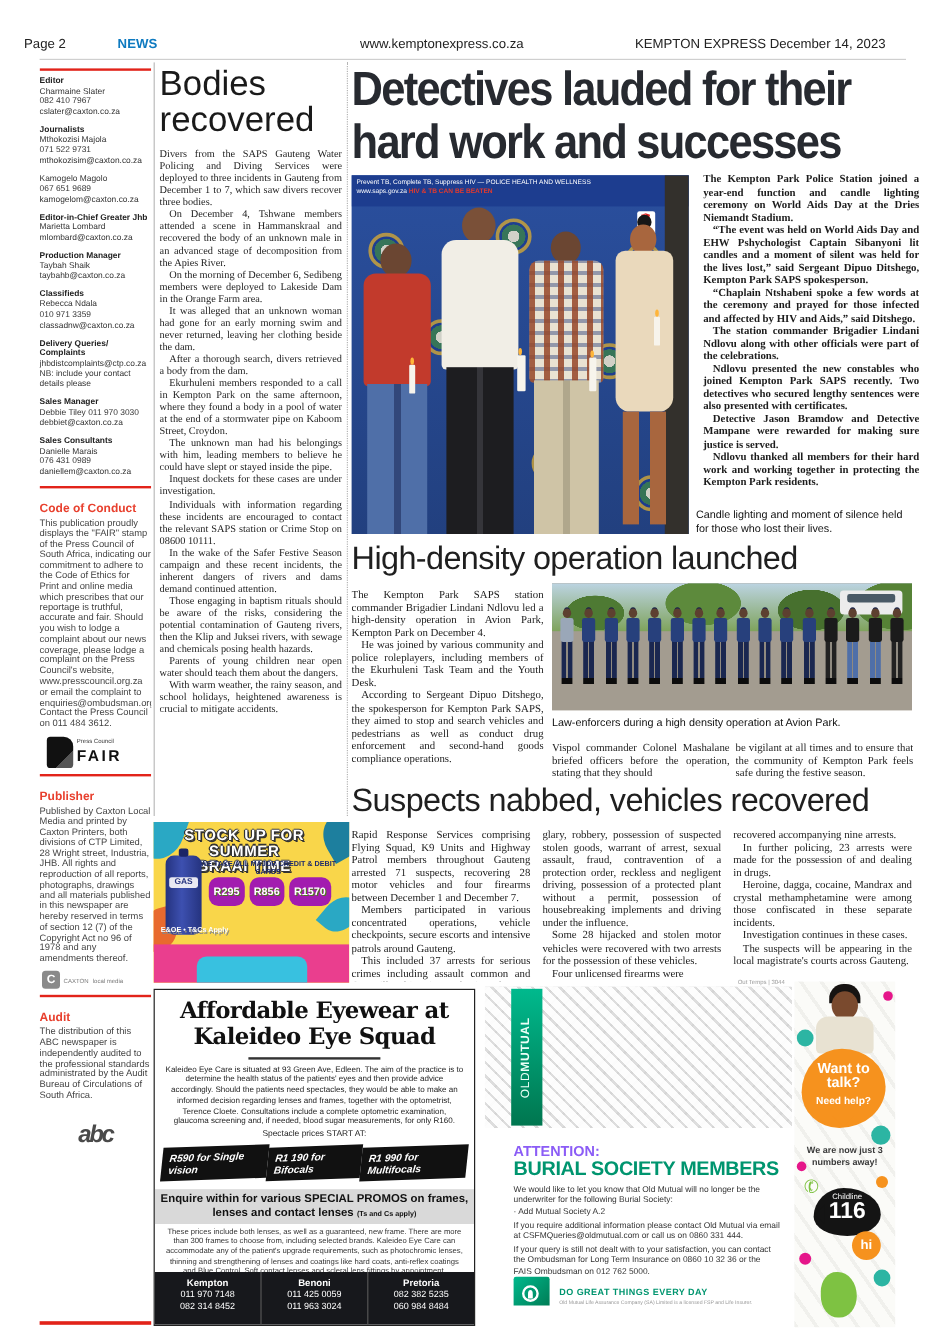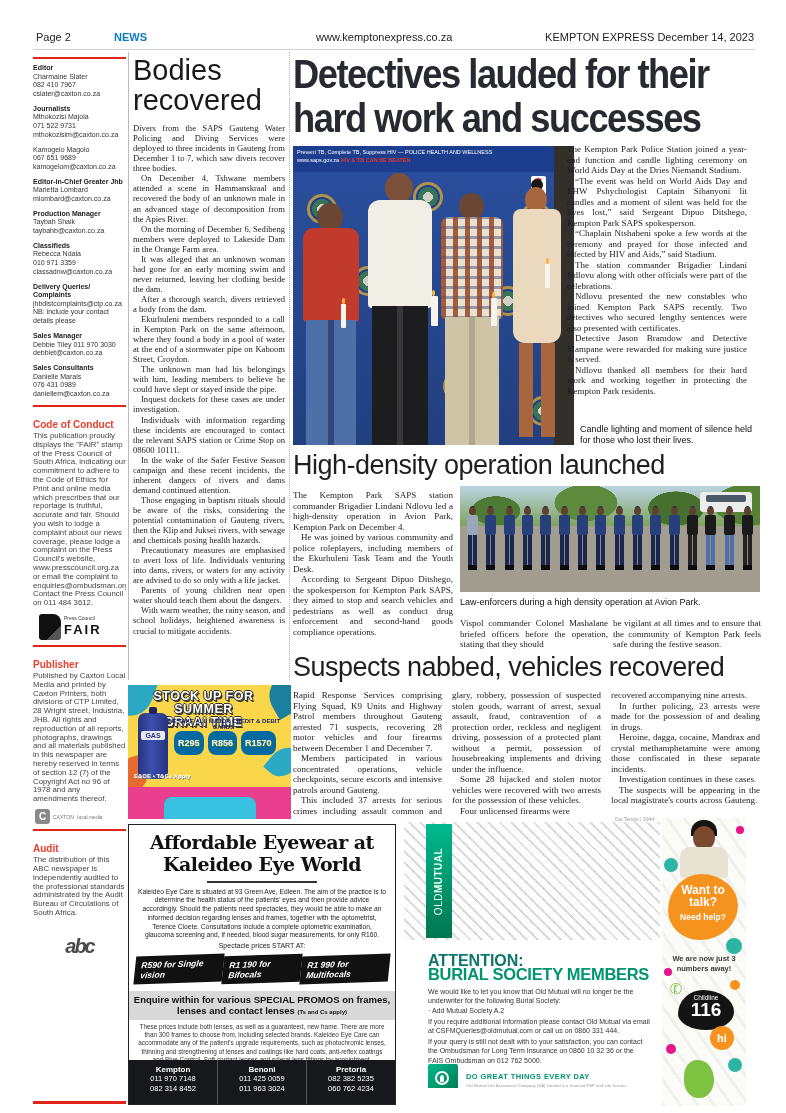--- a/index.html
+++ b/index.html
@@ -1,19 +1,19 @@
 <!DOCTYPE html>
 <html><head>
 <meta charset="utf-8">
 <style>
   html,body{margin:0;padding:0;background:#fff;}
   #page{position:relative;width:786px;height:1113px;background:#fff;overflow:hidden;
         font-family:"Liberation Serif",serif;color:#1c1c1c;}
   
-  .hdr{position:absolute;left:36px;top:31px;width:718px;height:17px;
+  .hdr{position:absolute;left:20px;top:31px;width:718px;height:17px;
        font-family:"Liberation Sans",sans-serif;font-size:11px;color:#222;}
   .hdr .pg{position:absolute;left:0;top:0;}
   .hdr .sec{position:absolute;left:78px;top:0;font-weight:bold;color:#0e7ac0;}
   .hdr .url{position:absolute;left:280px;top:0;}
   .hdr .mast{position:absolute;right:0;top:0;}
   .hdr-rule{position:absolute;left:33px;top:49px;width:722px;height:1px;background:#cfcfcf;}
   
   .vr1{position:absolute;left:128px;top:52px;height:628px;width:1px;background:#bbb;}
   .vr2{position:absolute;left:289px;top:52px;height:628px;width:0;border-left:1px dotted #b5b5b5;}
   
@@ -88,21 +88,21 @@
              background:linear-gradient(90deg,#cfc4a6 0 45%,#b0a78c 45% 55%,#cfc4a6 55%);}
   .p4{left:216px;width:58px;height:262px;}
   .p4 .head{left:16px;top:4px;width:22px;height:25px;background:#a8663e;}
   .p4 .bun{position:absolute;left:22px;top:-4px;width:12px;height:12px;border-radius:50%;background:#171717;}
   .p4 .torso{position:absolute;top:26px;left:4px;width:48px;height:134px;background:#ead9bc;border-radius:8px 8px 12px 12px;}
   .p4 .pants{position:absolute;top:160px;left:10px;width:36px;height:94px;
              background:linear-gradient(90deg,#a8663e 0 38%,transparent 38% 62%,#a8663e 62%);}
   .candle{position:absolute;width:5px;height:24px;background:#f7f4ec;border-radius:1px;}
   .candle::before{content:"";position:absolute;top:-6px;left:1px;width:3px;height:6px;background:#ffb53a;border-radius:50%;}
   
-  .det-col{position:absolute;left:274px;top:92px;width:180px;height:272px;overflow:hidden;}
+  .det-col{position:absolute;left:293px;top:92px;width:180px;height:272px;overflow:hidden;font-weight:bold;}
   .det-col p{font-size:9px;}
   .caption{font-family:"Liberation Sans",sans-serif;font-size:9px;line-height:1.25;color:#111;}
   .cap1{position:absolute;left:287px;top:372px;width:180px;}
   .sec-head{font-family:"Liberation Sans",sans-serif;font-weight:400;font-size:27px;color:#1f1f1f;
             letter-spacing:-.5px;margin:0;}
   .hd-head{position:absolute;left:0;top:398px;}
   .hd-left{position:absolute;left:0;top:438px;width:160px;height:158px;overflow:hidden;}
   .hd-left p{font-size:9px;}
   
   .photo2{position:absolute;left:167px;top:434px;width:300px;height:106px;background:#a39c90;overflow:hidden;}
@@ -139,21 +139,21 @@
   .gas-h{position:absolute;top:5px;left:8px;right:20px;text-align:center;color:#fff;font-weight:bold;
          font-size:12.5px;line-height:1.05;letter-spacing:.5px;
          text-shadow:1px 0 #333,-1px 0 #333,0 1px #333,0 -1px #333,1.5px 1.5px 0 #333;}
   .gas-sub{position:absolute;top:33px;left:30px;right:2px;text-align:center;color:#1d2a6b;font-weight:bold;font-size:6px;}
   .cyl{position:absolute;left:10px;top:28px;width:30px;height:66px;background:linear-gradient(90deg,#25337f,#3d50b0 45%,#25337f);
        border-radius:7px;}
   .cyl::before{content:"";position:absolute;top:-6px;left:11px;width:8px;height:7px;background:#1b2566;border-radius:2px;}
   .cyl .lbl{position:absolute;top:18px;left:3px;right:3px;background:#e9e9f2;border-radius:2px;color:#25337f;
             font-weight:bold;font-size:7px;text-align:center;padding:1px 0;}
   .pills{position:absolute;left:46px;top:46px;display:flex;gap:4px;}
-  .pill{background:#0369a1;border-radius:8px;color:#fff;font-weight:bold;font-size:9px;padding:7px 4px;
+  .pill{background:#a21caf;border-radius:8px;color:#fff;font-weight:bold;font-size:9px;padding:7px 4px;
         text-shadow:1px 1px 0 #4e7a1d;}
   .gas-terms{position:absolute;left:6px;bottom:40px;color:#fff;font-weight:bold;font-size:6px;
              text-shadow:1px 1px 0 #888;}
   .gas-pink{position:absolute;left:0;right:0;bottom:0;height:32px;background:#ea3e8e;}
   .gas-cyan{position:absolute;left:36px;bottom:0;width:92px;height:22px;background:#38c1e0;border-radius:8px 8px 0 0;}
   
   .eye{position:absolute;left:128px;top:824px;width:268px;height:281px;background:#fff;border:1.5px solid #222;
        box-sizing:border-box;font-family:"Liberation Sans",sans-serif;overflow:hidden;}
   .eye-ref{position:absolute;right:132px;top:816px;font-family:"Liberation Sans",sans-serif;font-size:5px;color:#999;}
   .eye-h{font-family:"DejaVu Serif",serif;font-weight:bold;font-size:19px;line-height:1.15;text-align:center;
@@ -177,21 +177,21 @@
   
   .om{position:absolute;left:404px;top:822px;width:256px;height:266px;background:#fff;
       font-family:"Liberation Sans",sans-serif;overflow:hidden;}
   .om-pat{position:absolute;top:0;left:0;right:0;height:118px;background-color:#efefef;
      background-image:repeating-linear-gradient(45deg,rgba(255,255,255,.9) 0 6px,rgba(210,210,210,.6) 6px 8px),
                       repeating-linear-gradient(-45deg,rgba(255,255,255,0) 0 6px,rgba(200,200,200,.5) 6px 8px);}
   .om-band{position:absolute;top:2px;left:22px;width:26px;height:114px;
            background:linear-gradient(#00b98d,#00764f);display:flex;align-items:center;justify-content:center;}
   .om-band span{transform:rotate(-90deg);white-space:nowrap;color:#eafff6;font-size:10px;letter-spacing:.5px;}
   .om-band b{font-weight:bold;}
-  .om-att{position:absolute;left:24px;top:130px;font-weight:bold;font-size:16px;color:#0f766e;}
+  .om-att{position:absolute;left:24px;top:130px;font-weight:bold;font-size:12px;color:#8b5cf6;}
   .om-h{position:absolute;left:24px;top:143px;font-weight:bold;font-size:16.5px;letter-spacing:-.3px;color:#00956f;}
   .om-b{position:absolute;left:24px;right:10px;font-size:7px;line-height:1.35;color:#333;}
   .om-b1{top:165px;} .om-bl{top:184px;} .om-b2{top:195px;} .om-b3{top:215px;}
   .om-logo{position:absolute;left:24px;top:242px;width:30px;height:30px;background:linear-gradient(135deg,#00b98d,#00764f);
            border-radius:2px;}
   .om-logo::before{content:"";position:absolute;left:7px;top:7px;width:14px;height:14px;border:2px solid #fff;border-radius:50%;box-sizing:border-box;}
   .om-logo::after{content:"";position:absolute;left:12px;top:11px;width:4px;height:7px;background:#fff;border-radius:50% 50% 0 0;}
   .om-tag{position:absolute;left:62px;top:250px;font-weight:bold;font-size:7.5px;color:#00956f;letter-spacing:.4px;}
   .om-legal{position:absolute;left:62px;top:261px;font-size:4.3px;color:#999;}
   
@@ -345,21 +345,20 @@
         <p>On December 4, Tshwane members attended a scene in Hammanskraal and recovered the body of an unknown male in an advanced stage of decomposition from the Apies River.</p>
         <p>On the morning of December 6, Sedibeng members were deployed to Lakeside Dam in the Orange Farm area.</p>
         <p>It was alleged that an unknown woman had gone for an early morning swim and never returned, leaving her clothing beside the dam.</p>
         <p>After a thorough search, divers retrieved a body from the dam.</p>
         <p>Ekurhuleni members responded to a call in Kempton Park on the same afternoon, where they found a body in a pool of water at the end of a stormwater pipe on Kaboom Street, Croydon.</p>
         <p>The unknown man had his belongings with him, leading members to believe he could have slept or stayed inside the pipe.</p>
         <p>Inquest dockets for these cases are under investigation.</p>
         <p>Individuals with information regarding these incidents are encouraged to contact the relevant SAPS station or Crime Stop on 08600 10111.</p>
         <p>In the wake of the Safer Festive Season campaign and these recent incidents, the inherent dangers of rivers and dams demand continued attention.</p>
         <p>Those engaging in baptism rituals should be aware of the risks, considering the potential contamination of Gauteng rivers, then the Klip and Juksei rivers, with sewage and chemicals posing health hazards.</p>
-        <p>Precautionary measures are emphasised to avert loss of life. Individuals venturing into dams, rivers, or waters for any activity are advised to do so only with a life jacket.</p>
         <p>Parents of young children near open water should teach them about the dangers.</p>
         <p>With warm weather, the rainy season, and school holidays, heightened awareness is crucial to mitigate accidents.</p>
       </div>
   </div>
 
   <div id="main">
     <h1 class="det-head">
       <span>Detectives lauded for their</span><br>
       <span>hard work and successes</span>
     </h1>
@@ -405,21 +404,21 @@
       </div>
       <div class="candle" style="left:48px;top:158px"></div>
       <div class="candle" style="left:138px;top:150px;height:30px;width:7px"></div>
       <div class="candle" style="left:198px;top:152px;height:28px;width:6px"></div>
       <div class="candle" style="left:252px;top:118px"></div>
     </div>
 
     <div class="det-col serifcol">
         <p>The Kempton Park Police Station joined a year-end function and candle lighting ceremony on World Aids Day at the Dries Niemandt Stadium.</p>
         <p>“The event was held on World Aids Day and EHW Pshychologist Captain Sibanyoni lit candles and a moment of silent was held for the lives lost,” said Sergeant Dipuo Ditshego, Kempton Park SAPS spokesperson.</p>
-        <p>“Chaplain Ntshabeni spoke a few words at the ceremony and prayed for those infected and affected by HIV and Aids,” said Stadium.</p>
+        <p>“Chaplain Ntshabeni spoke a few words at the ceremony and prayed for those infected and affected by HIV and Aids,” said Ditshego.</p>
         <p>The station commander Brigadier Lindani Ndlovu along with other officials were part of the celebrations.</p>
         <p>Ndlovu presented the new constables who joined Kempton Park SAPS recently. Two detectives who secured lengthy sentences were also presented with certificates.</p>
         <p>Detective Jason Bramdow and Detective Mampane were rewarded for making sure justice is served.</p>
         <p>Ndlovu thanked all members for their hard work and working together in protecting the Kempton Park residents.</p>
       </div>
     <div class="caption cap1">Candle lighting and moment of silence held for those who lost their lives.</div>
 
     <h2 class="sec-head hd-head">High-density operation launched</h2>
     <div class="hd-left serifcol">
         <p>The Kempton Park SAPS station commander Brigadier Lindani Ndlovu led a high-density operation in Avion Park, Kempton Park on December 4.</p>
@@ -529,21 +528,21 @@
     </div>
     <div class="gas-terms">E&amp;OE • T&amp;Cs Apply</div>
     <div class="gas-pink"></div>
     <div class="gas-cyan"></div>
   </div>
 
   <div class="eye-ref">Out Temps | 3044</div>
   <div class="eye">
     <div class="eye-h">
       <div>Affordable Eyewear at</div>
-      <div>Kaleideo Eye World</div>
+      <div>Kaleideo Eye Squad</div>
     </div>
     <div class="eye-div"></div>
     <div class="eye-body">Kaleideo Eye Care is situated at 93 Green Ave, Edleen. The aim of the practice is to determine the health status of the patients' eyes and then provide advice accordingly. Should the patients need spectacles, they would be able to make an informed decision regarding lenses and frames, together with the optometrist, Terence Cloete. Consultations include a complete optometric examination, glaucoma screening and, if needed, blood sugar measurements, for only R160.</div>
     <div class="eye-start">Spectacle prices START AT:</div>
     <div class="eye-pills">
       <div class="eye-pill">R590 for Single vision</div>
       <div class="eye-pill">R1 190 for Bifocals</div>
       <div class="eye-pill">R1 990 for Multifocals</div>
     </div>
     <div class="eye-promo">
@@ -565,21 +564,21 @@
         <div class="nm">Benoni</div>
         <div class="lines">
             <div>011 425 0059</div>
             <div>011 963 3024</div>
           </div>
       </div>
       <div class="eye-br">
         <div class="nm">Pretoria</div>
         <div class="lines">
             <div>082 382 5235</div>
-            <div>060 762 4234</div>
+            <div>060 984 8484</div>
           </div>
       </div>
     </div>
   </div>
 
   <div class="om">
     <div class="om-pat"></div>
     <div class="om-band">
       <span><span>OLD</span><b>MUTUAL</b></span>
     </div>

